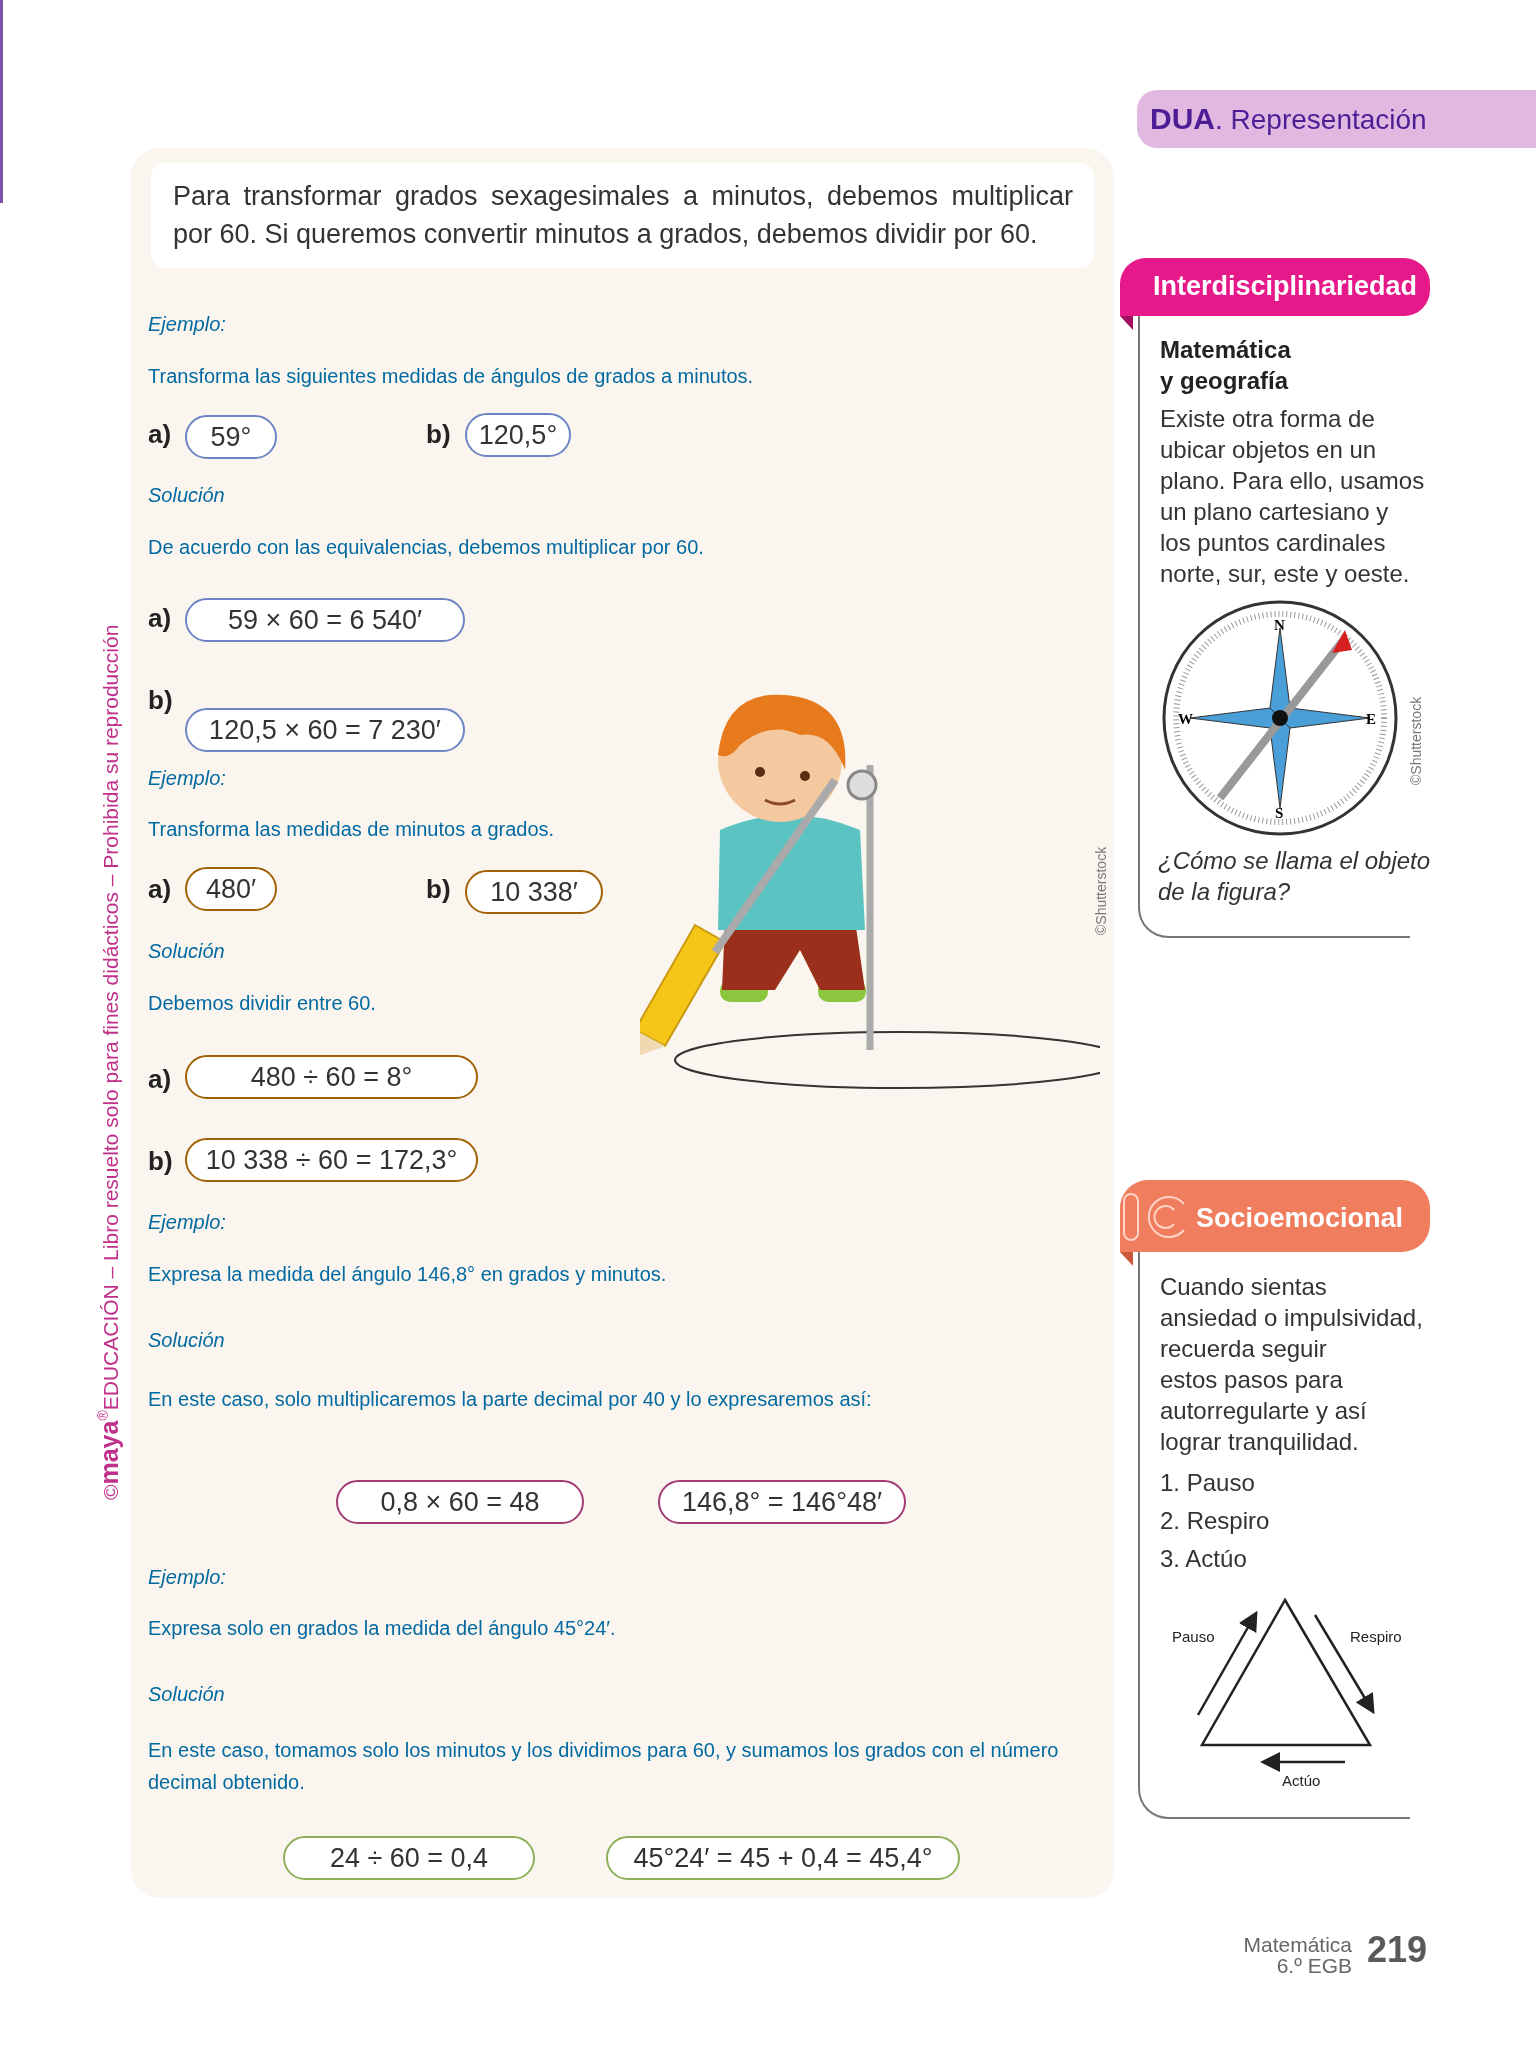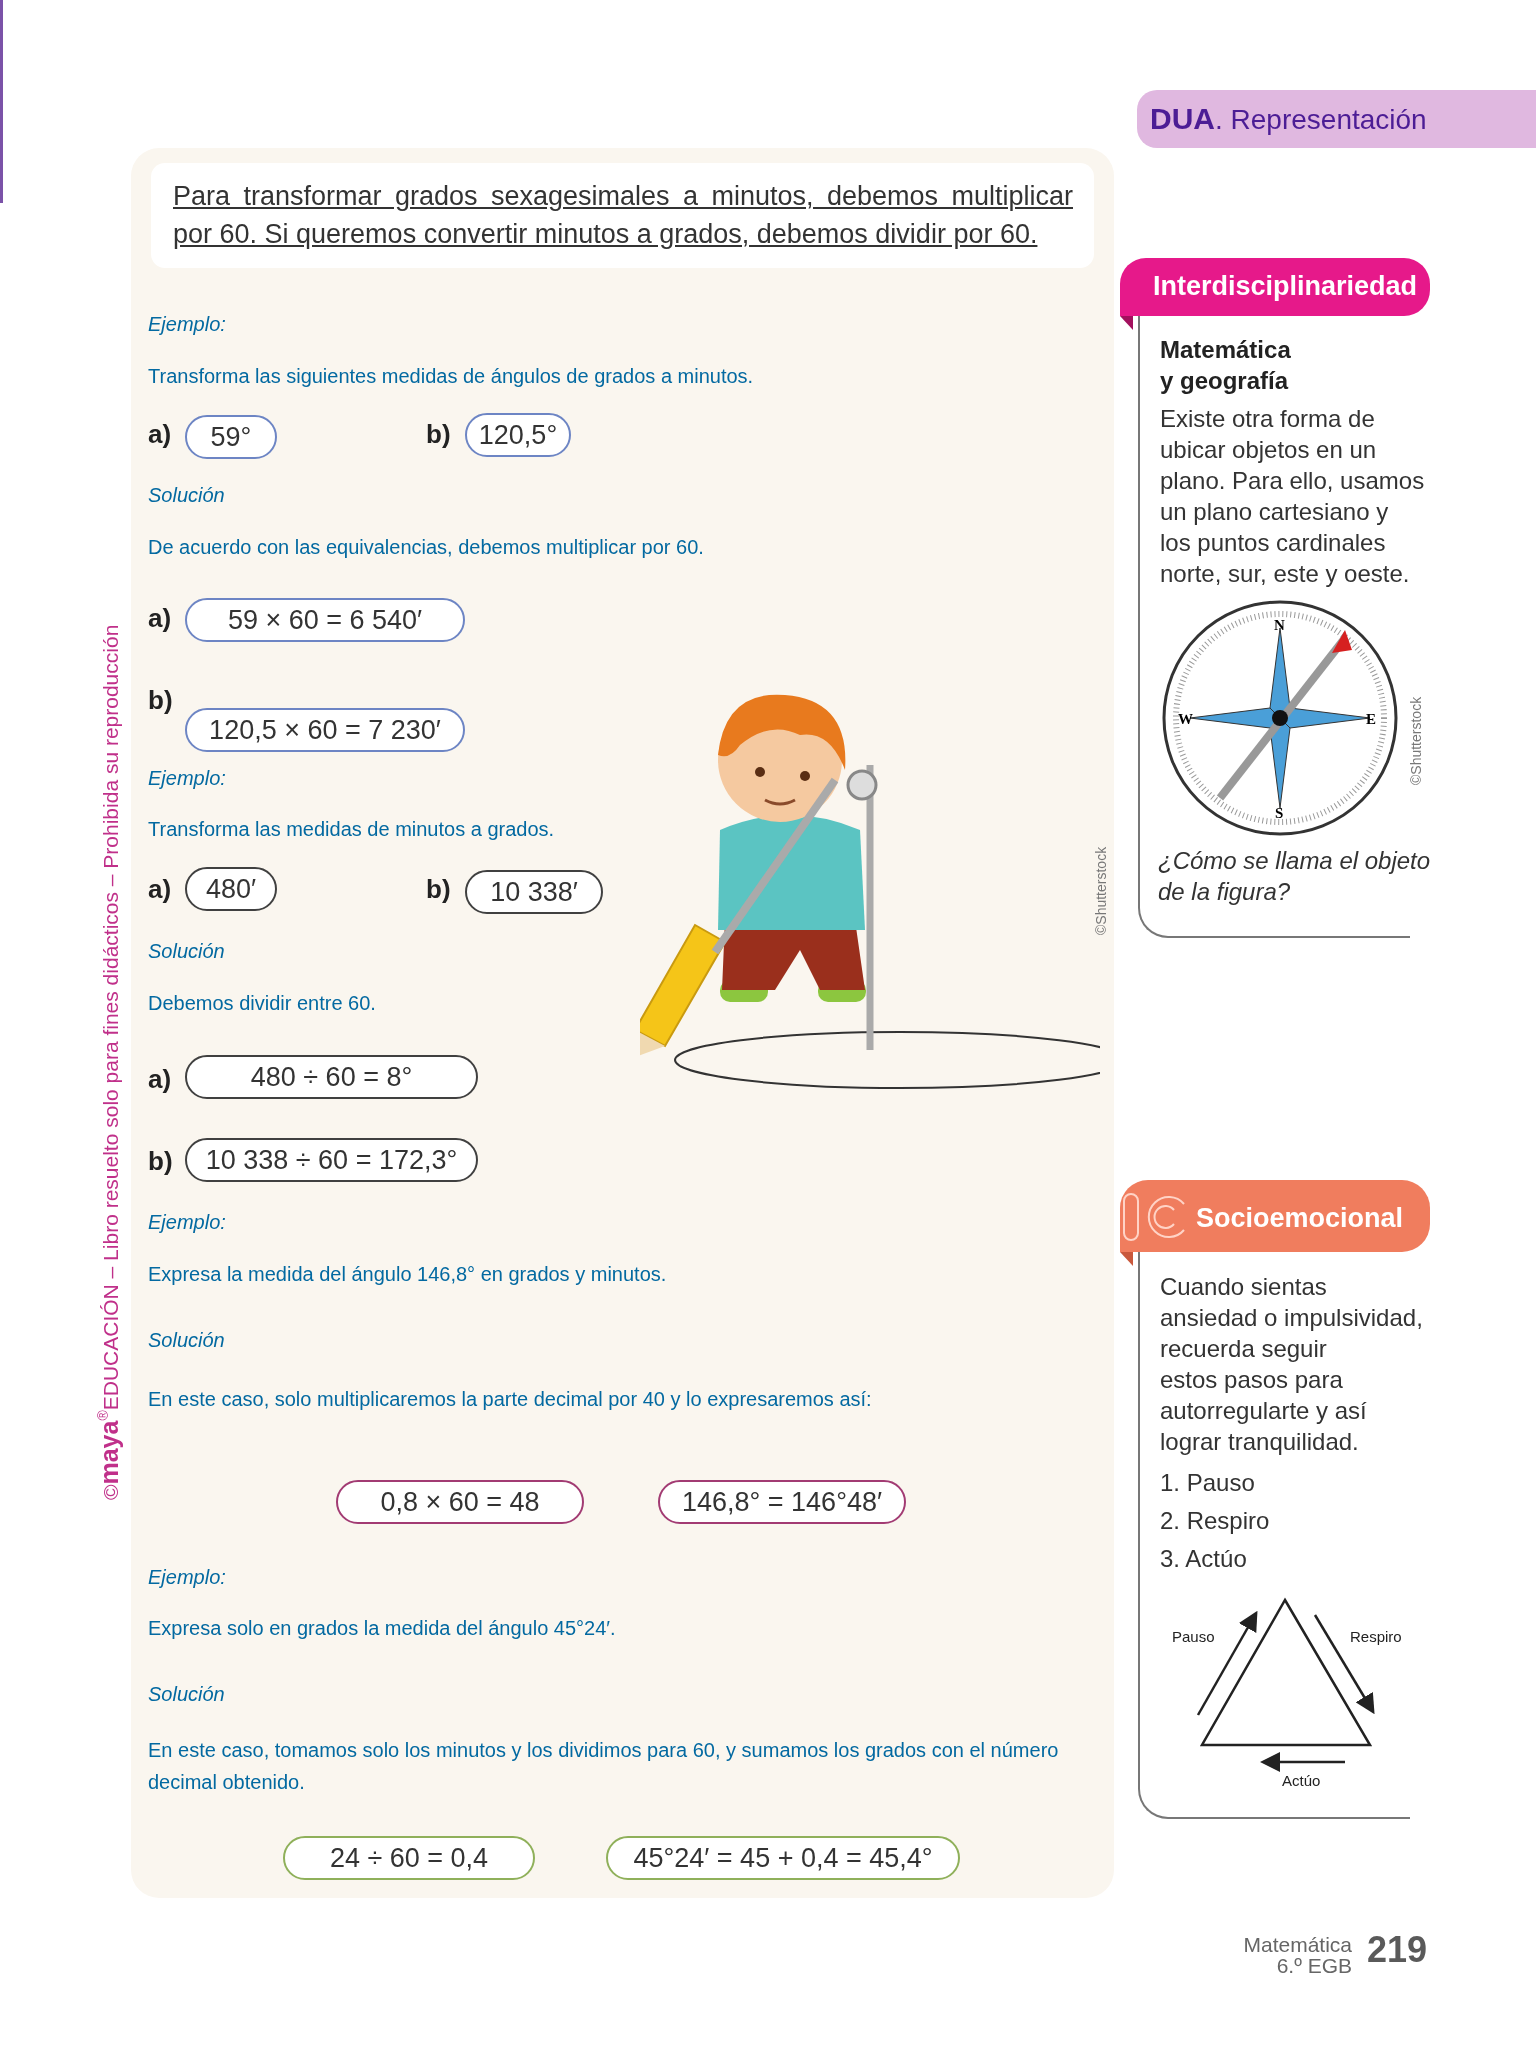--- a/index.html
+++ b/index.html
@@ -3,27 +3,27 @@
 <meta charset="utf-8">
 <style>
   html, body { margin:0; padding:0; }
   body { width:1536px; height:2048px; position:relative; background:#ffffff; font-family:"Liberation Sans", sans-serif; color:#2b2b2b; overflow:hidden; }
   .abs { position:absolute; }
   .left-bar { left:0; top:0; width:3px; height:203px; background:#7b52a8; }
   .vertical-credit { left:95px; top:1500px; transform-origin:left top; transform:rotate(-90deg); white-space:nowrap; font-size:21px; color:#c0308a; }
   .vertical-credit .maya { font-weight:bold; font-size:25px; }
   .main-panel { left:131px; top:148px; width:983px; height:1750px; background:#faf6ef; border-radius:28px; }
   .intro-box { left:151px; top:163px; width:943px; height:105px; background:#ffffff; border-radius:14px; }
-  .intro-text { left:173px; top:177px; width:900px; font-size:27px; line-height:38px; color:#333; text-align:justify;text-decoration:underline; }
+  .intro-text { left:173px; top:177px; width:900px; font-size:27px; line-height:38px; color:#333; text-align:justify; }
   .t { position:absolute; font-size:20px; color:#0369a1; white-space:nowrap; }
   .ital { font-style:italic; }
   .lbl { position:absolute; font-size:26px; font-weight:bold; color:#222; }
   .pill { position:absolute; height:44px; border-radius:22px; background:#fff; font-size:27px; color:#333; display:flex; align-items:center; justify-content:center; box-sizing:border-box; white-space:nowrap; }
   .pill.blue { border:2px solid #6d85c4; }
-  .pill.orange { border:2px solid #404040; }
+  .pill.orange { border:2px solid #a16207; }
   .pill.purple { border:2px solid #a23b73; }
   .pill.green { border:2px solid #8fb05a; }
   .dua-tab { left:1137px; top:90px; width:399px; height:58px; background:#e0b8e0; border-radius:20px 0 0 20px; }
   .dua-text { left:1150px; top:102px; font-size:28px; color:#4c1d95; white-space:nowrap; }
   .dua-text b { font-size:30px; }
   .inter-tab { left:1120px; top:258px; width:310px; height:58px; background:#e6198a; border-radius:26px 26px 26px 0; }
   .inter-fold { left:1120px; top:316px; width:0; height:0; border-top:14px solid #a3105e; border-left:13px solid transparent; }
   .inter-title { left:1153px; top:271px; font-size:27px; color:#fff; font-weight:bold; white-space:nowrap; }
   .card-line { width:2px; background:#777; }
   .card-bottom { height:30px; border-left:2px solid #777; border-bottom:2px solid #777; border-bottom-left-radius:30px; }

